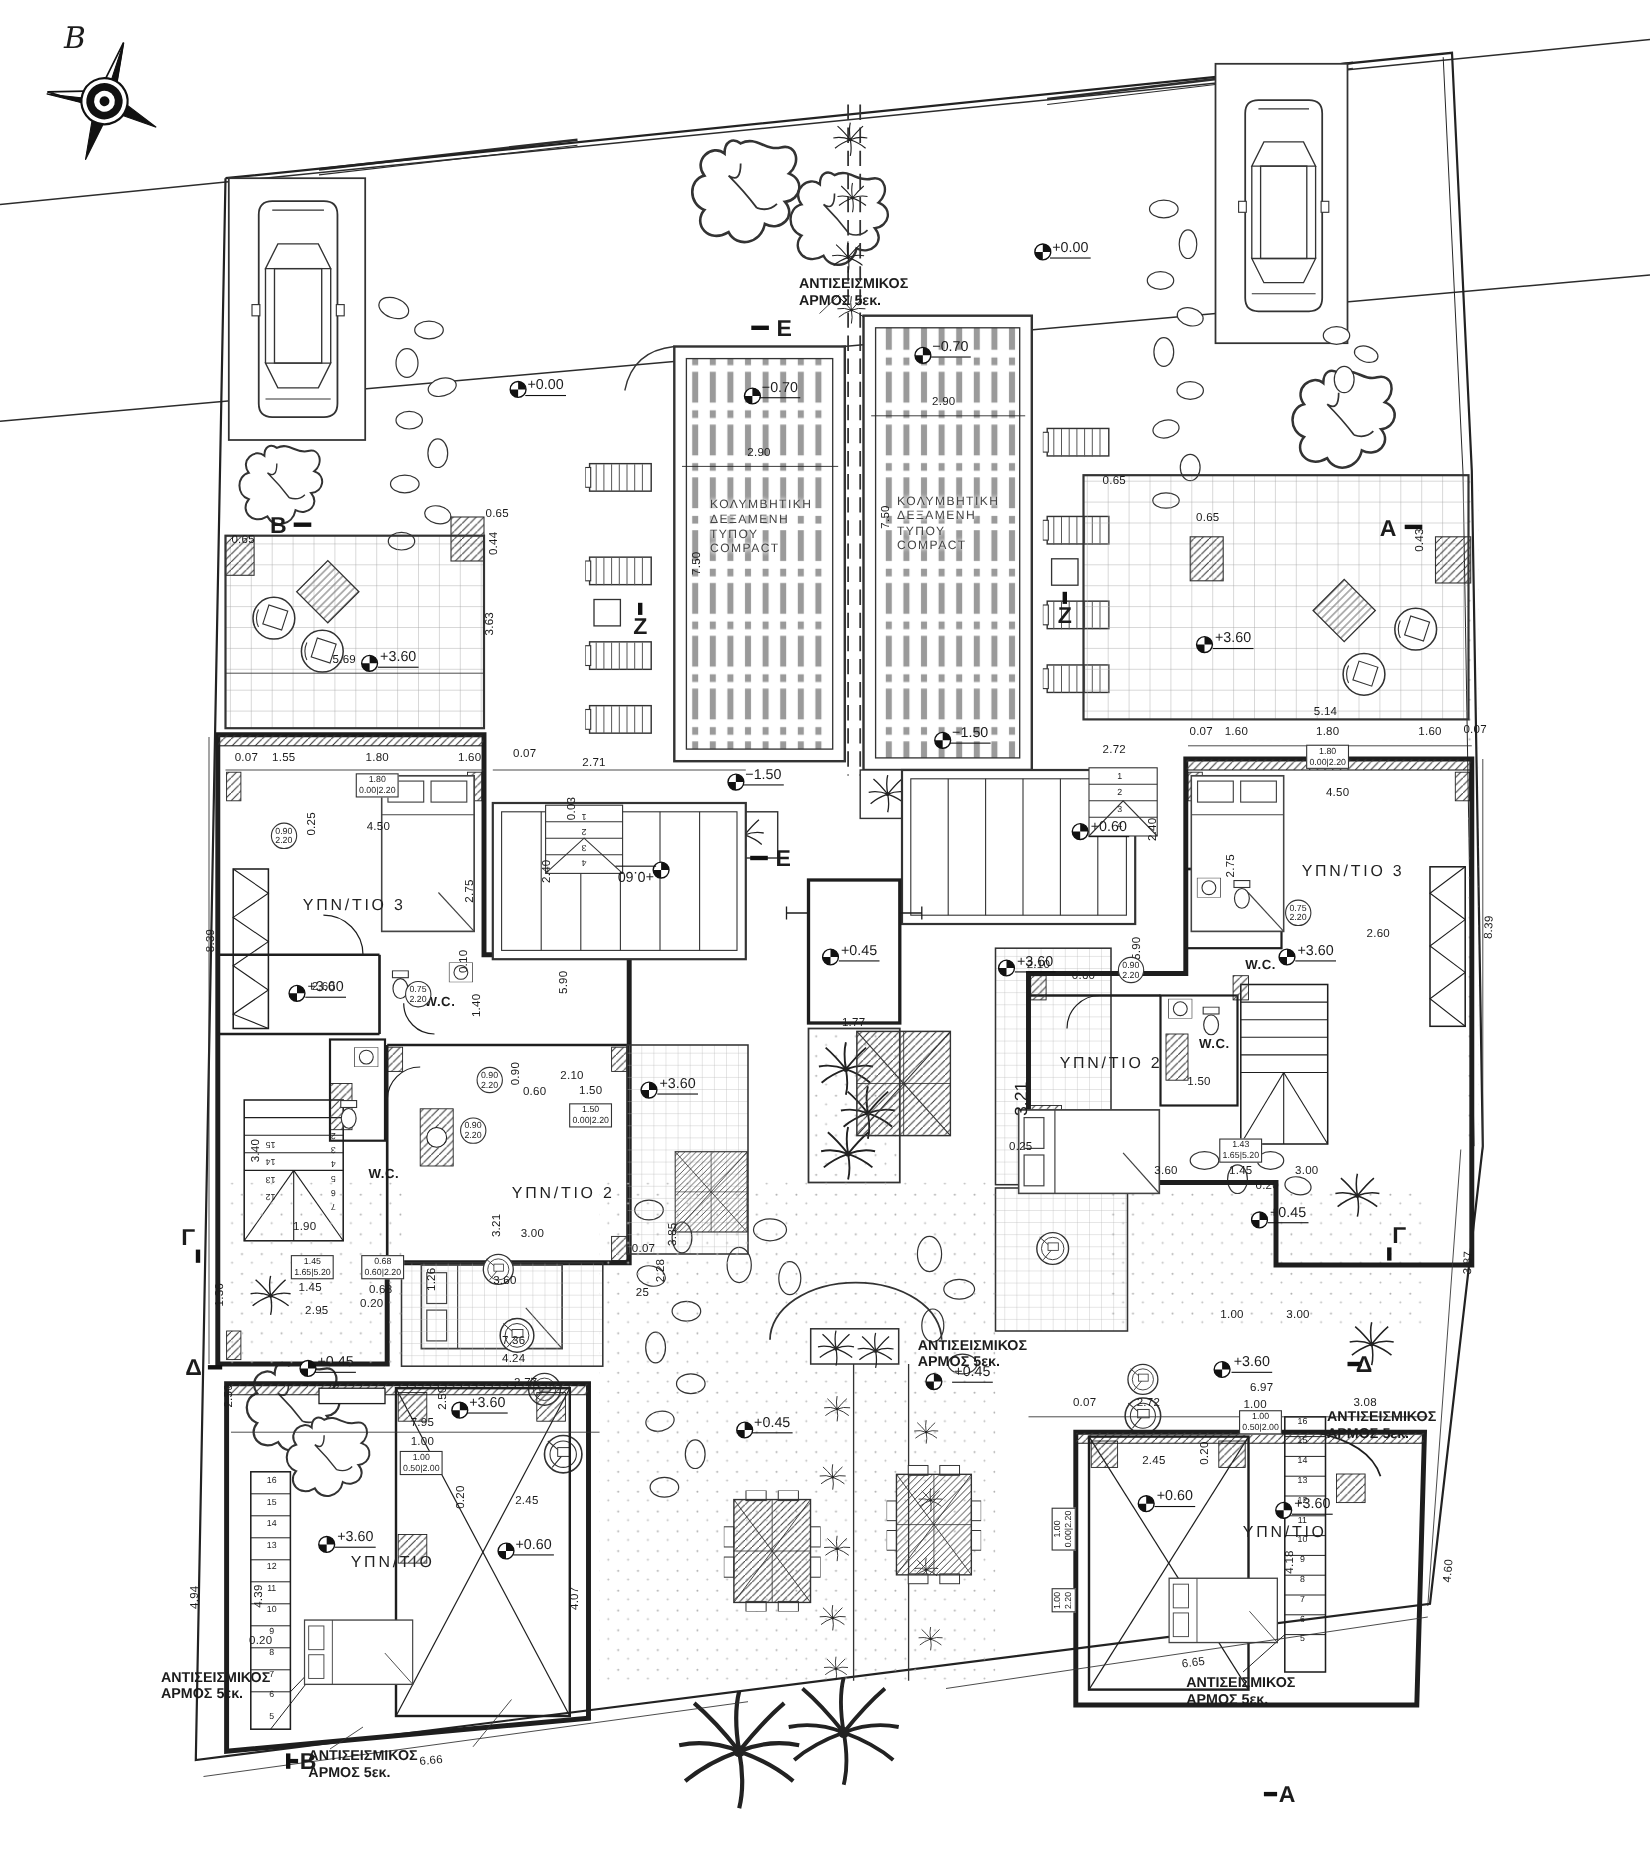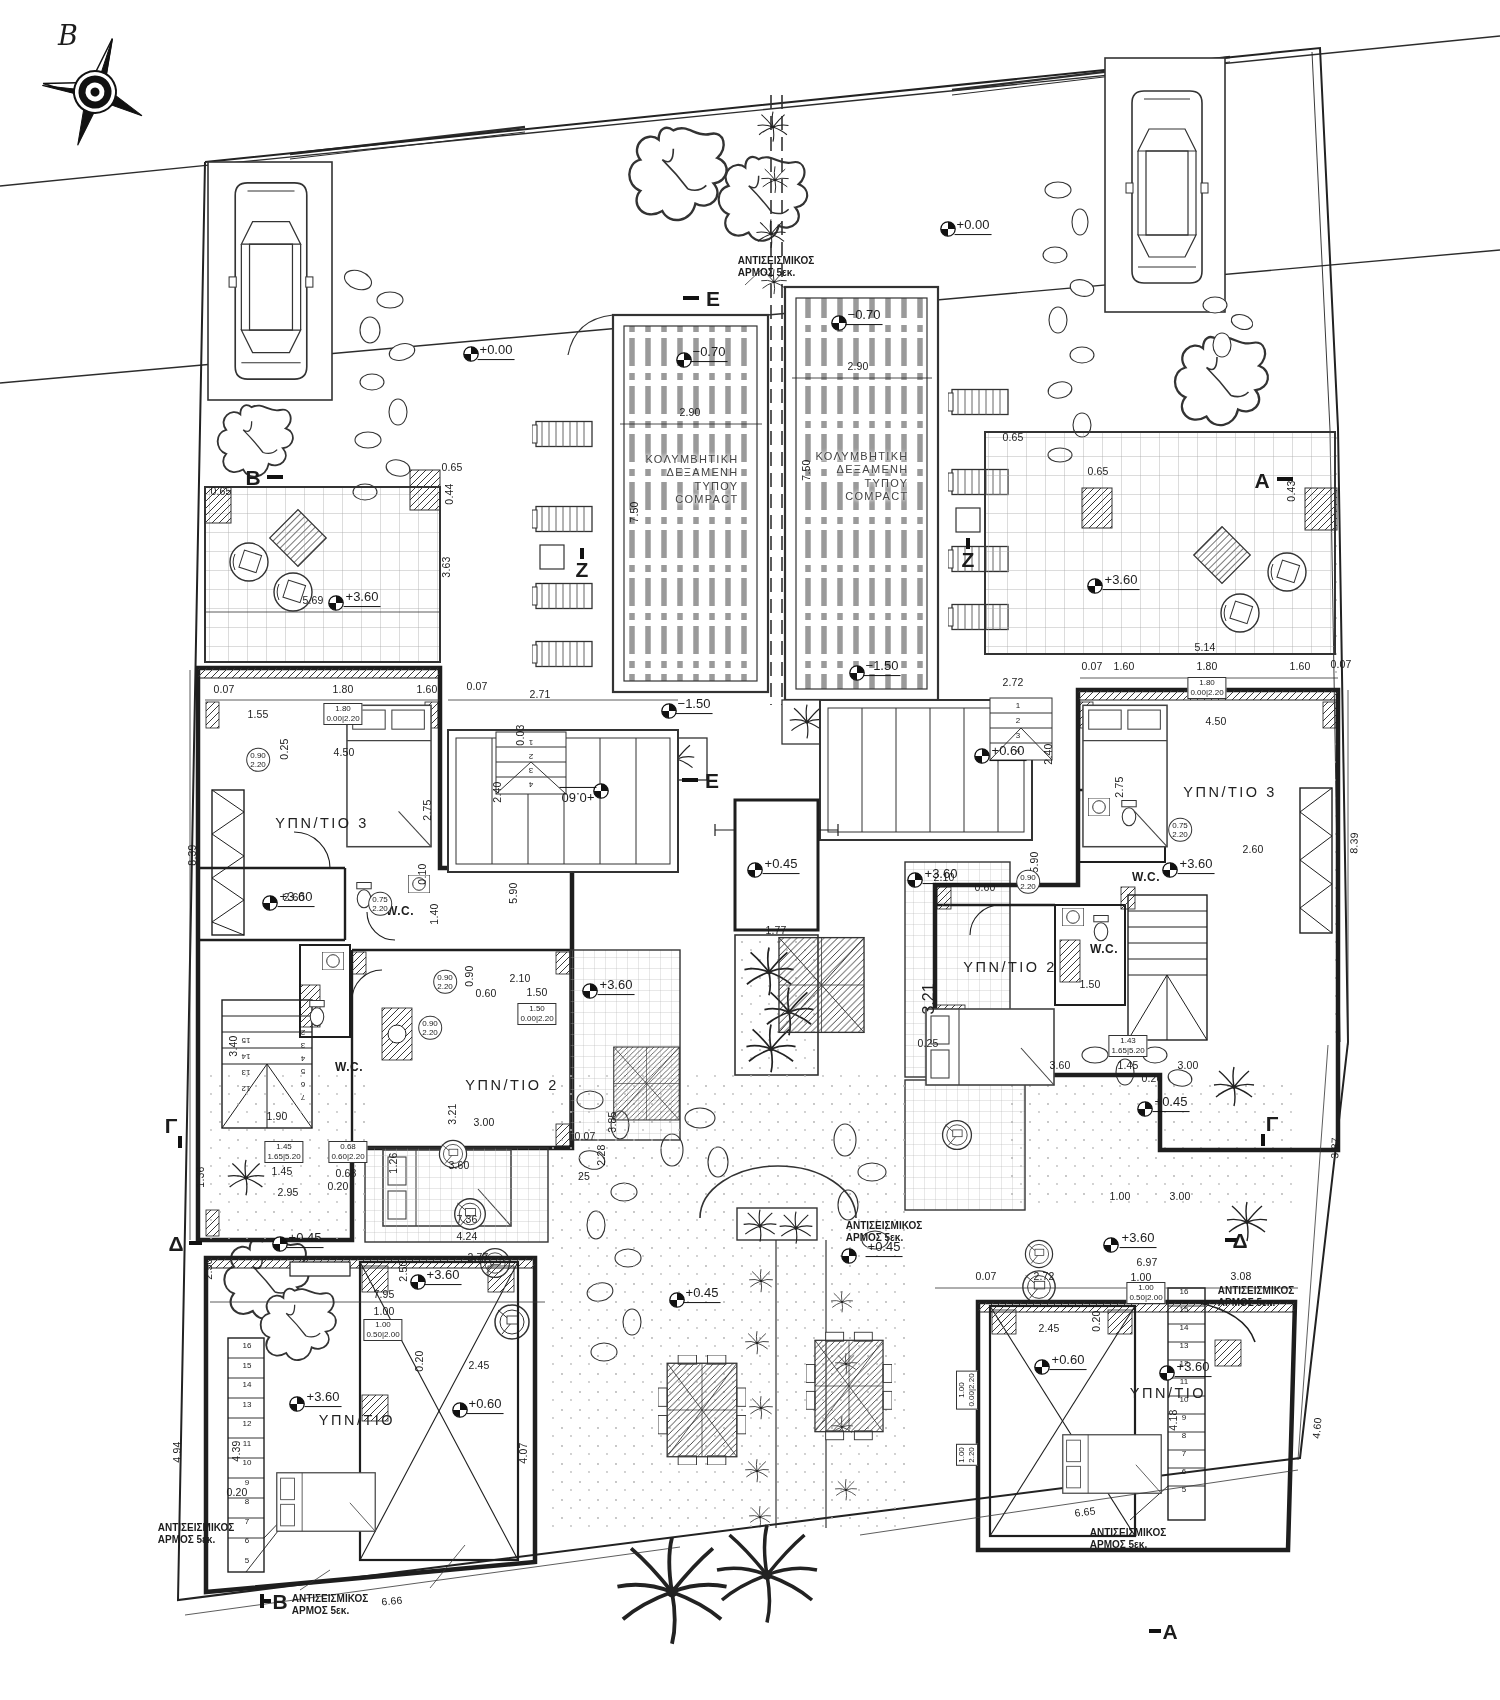--- a/index.html
+++ b/index.html
@@ -7,23 +7,23 @@
          font-family:"Liberation Sans",sans-serif;}
   svg.plan{position:absolute;left:0;top:0;}
   #ann{position:absolute;left:0;top:0;width:100%;height:100%;z-index:5;pointer-events:none;}
   .ann{position:absolute;color:#1c1c1c;white-space:pre;line-height:1.22;}
   .dim{font-size:10.5px;letter-spacing:.2px;}
   .room{font-size:14.5px;letter-spacing:2.5px;color:#222;}
   .roomS{font-size:12px;font-weight:bold;letter-spacing:.5px;}
   .lvl{font-size:13px;border-bottom:1.4px solid #111;padding:0 2px 1px 2px;}
   .sec{font-size:21px;font-weight:bold;}
   .north{font-family:"DejaVu Serif",serif;font-style:italic;font-size:27px;}
-  .pool{font-size:11px;letter-spacing:1.3px;color:#444;text-align:right;
+  .pool{font-size:11px;letter-spacing:1.3px;color:#444;text-align:left;
         text-shadow:0 0 3px #fff,0 0 4px #fff,0 0 5px #fff;}
-  .note{font-size:10px;font-weight:bold;line-height:1.15;text-align:left;}
+  .note{font-size:13px;font-weight:bold;line-height:1.15;text-align:left;}
   .tag{font-size:8px;border:1px solid #333;background:#fff;padding:0 2px;text-align:center;line-height:1.25;}
   .tagc{font-size:8px;border:1px solid #333;background:#fff;border-radius:50%;padding:2px 3px;text-align:center;line-height:1.15;}
   .st{font-size:8px;color:#222;}
 </style>
 </head>
 <body>
 
 <div class="stage">
 <svg class="plan" width="1500" height="1700" viewBox="0 0 1500 1700" id="plansvg">
 <defs>
@@ -688,21 +688,21 @@
       <span class="ann dim" style="left: 806px; top: 470px; transform: translate(-50%, -50%) rotate(-90deg);">7.50</span>
       <span class="ann dim" style="left: 452px; top: 467px; transform: translate(-50%, -50%) rotate(0deg);">0.65</span>
       <span class="ann dim" style="left: 449px; top: 494px; transform: translate(-50%, -50%) rotate(-90deg);">0.44</span>
       <span class="ann dim" style="left: 221px; top: 491px; transform: translate(-50%, -50%) rotate(0deg);">0.65</span>
       <span class="ann dim" style="left: 1013px; top: 437px; transform: translate(-50%, -50%) rotate(0deg);">0.65</span>
       <span class="ann dim" style="left: 1291px; top: 491px; transform: translate(-50%, -50%) rotate(-90deg);">0.43</span>
       <span class="ann dim" style="left: 1341px; top: 664px; transform: translate(-50%, -50%) rotate(0deg);">0.07</span>
       <span class="ann dim" style="left: 313px; top: 600px; transform: translate(-50%, -50%) rotate(0deg);">5.69</span>
       <span class="ann dim" style="left: 446px; top: 567px; transform: translate(-50%, -50%) rotate(-90deg);">3.63</span>
       <span class="ann dim" style="left: 224px; top: 689px; transform: translate(-50%, -50%) rotate(0deg);">0.07</span>
-      <span class="ann dim" style="left: 258px; top: 714px; transform: translate(-50%, -50%) rotate(0deg); text-align: center;">1.55</span>
+      <span class="ann dim" style="left: 258px; top: 689px; transform: translate(-50%, -50%) rotate(0deg); text-align: center;">1.55</span>
       <span class="ann dim" style="left: 343px; top: 689px; transform: translate(-50%, -50%) rotate(0deg);">1.80</span>
       <span class="ann dim" style="left: 427px; top: 689px; transform: translate(-50%, -50%) rotate(0deg);">1.60</span>
       <span class="ann tag" style="left: 343px; top: 714px; transform: translate(-50%, -50%) rotate(0deg);">1.80
 0.00|2.20</span>
       <span class="ann dim" style="left: 192px; top: 855px; transform: translate(-50%, -50%) rotate(-90deg);">8.39</span>
       <span class="ann dim" style="left: 1354px; top: 843px; transform: translate(-50%, -50%) rotate(-88deg);">8.39</span>
       <span class="ann dim" style="left: 540px; top: 694px; transform: translate(-50%, -50%) rotate(0deg);">2.71</span>
       <span class="ann dim" style="left: 477px; top: 686px; transform: translate(-50%, -50%) rotate(0deg);">0.07</span>
       <span class="ann dim" style="left: 497px; top: 792px; transform: translate(-50%, -50%) rotate(-90deg);">2.40</span>
       <span class="ann dim" style="left: 513px; top: 893px; transform: translate(-50%, -50%) rotate(-90deg);">5.90</span>

